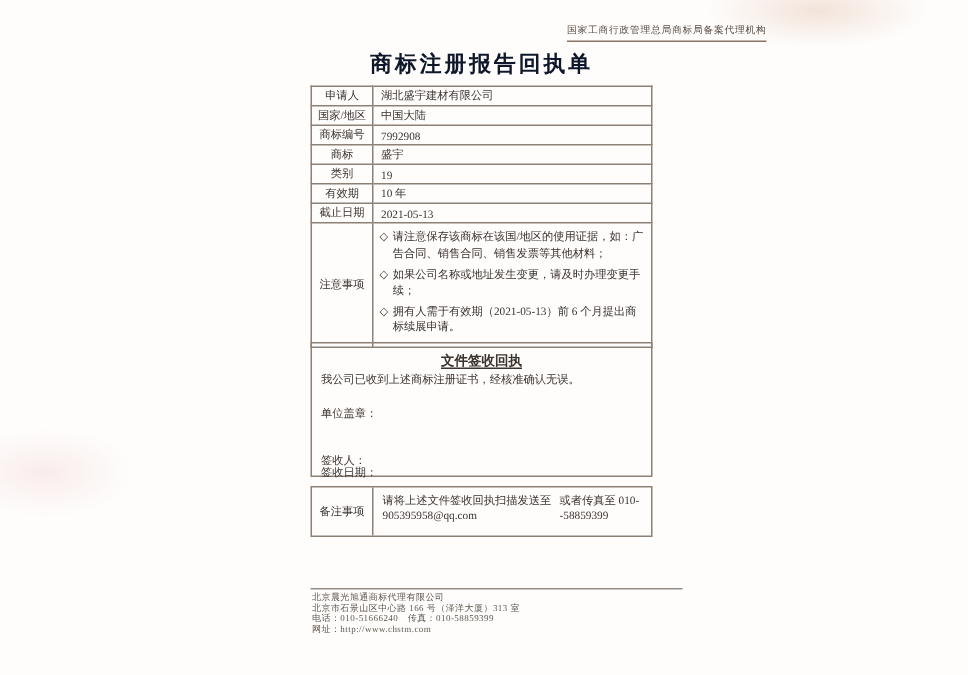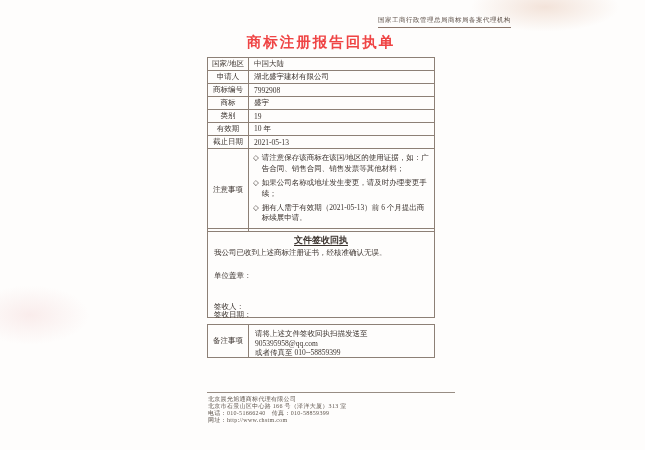--- a/index.html
+++ b/index.html
@@ -23,21 +23,21 @@
   .header-note {
     position:absolute; top:16px; left:378px;
     font-size:6.5px; letter-spacing:0.5px; color:#5c4f47;
     border-bottom:1px solid #8a7468; padding-bottom:2px;
     white-space:nowrap;
   }
 
   .doc-title {
     position:absolute; top:33px; left:207px; width:228px;
     text-align:center; font-size:14.5px; font-weight:bold;
-    letter-spacing:2px; color:#ef4444;
+    letter-spacing:2px; color:#0f172a;
   }
 
   table.info {
     position:absolute; top:57px; left:207px; width:228px;
     border-collapse:collapse; table-layout:fixed;
     font-size:7.5px; color:#3b332e;
   }
   table.info td { border:1px solid #8d8076; height:13px; }
   td.lbl { width:41px; text-align:center; }
   td.val { padding-left:5px; }
@@ -60,21 +60,21 @@
   .sign-date-label { position:absolute; top:81px; left:6px; }
 
   .remarks-box {
     position:absolute; top:324px; left:207px; width:228px; height:34px;
     border:1px solid #8d8076; font-size:7.5px; display:flex;
   }
   .remarks-label {
     flex:0 0 41px; border-right:1px solid #8d8076;
     display:flex; align-items:center; justify-content:center;text-align:right;
   }
-  .remarks-value { flex:1; padding:4px 4px 0 6px; display:flex; flex-direction:column; justify-content:space-evenly; }
+  .remarks-value { flex:1; padding:4px 4px 0 6px; display:flex; flex-direction:row; justify-content:space-evenly; }
 
   .footer-divider {
     position:absolute; top:392px; left:207px; width:248px; height:1px;
     background:#988d84;
   }
   .footer {
     position:absolute; top:396px; left:208px;
     font-size:6px; line-height:7px; color:#5f564e; letter-spacing:0.3px;
   }
 </style>
@@ -90,26 +90,26 @@
 
   <div class="doc-title">商标注册报告回执单</div>
 
   <table class="info">
     <colgroup>
         <col style="width:41px">
         <col>
       </colgroup>
     <tbody>
       <tr>
+        <td class="lbl">申请人</td>
+        <td class="val">湖北盛宇建材有限公司</td>
+      </tr>
+      <tr>
         <td class="lbl">国家/地区</td>
         <td class="val">中国大陆</td>
-      </tr>
-      <tr>
-        <td class="lbl">申请人</td>
-        <td class="val">湖北盛宇建材有限公司</td>
       </tr>
       <tr>
         <td class="lbl">商标编号</td>
         <td class="val">7992908</td>
       </tr>
       <tr>
         <td class="lbl">商标</td>
         <td class="val">盛宇</td>
       </tr>
       <tr>

